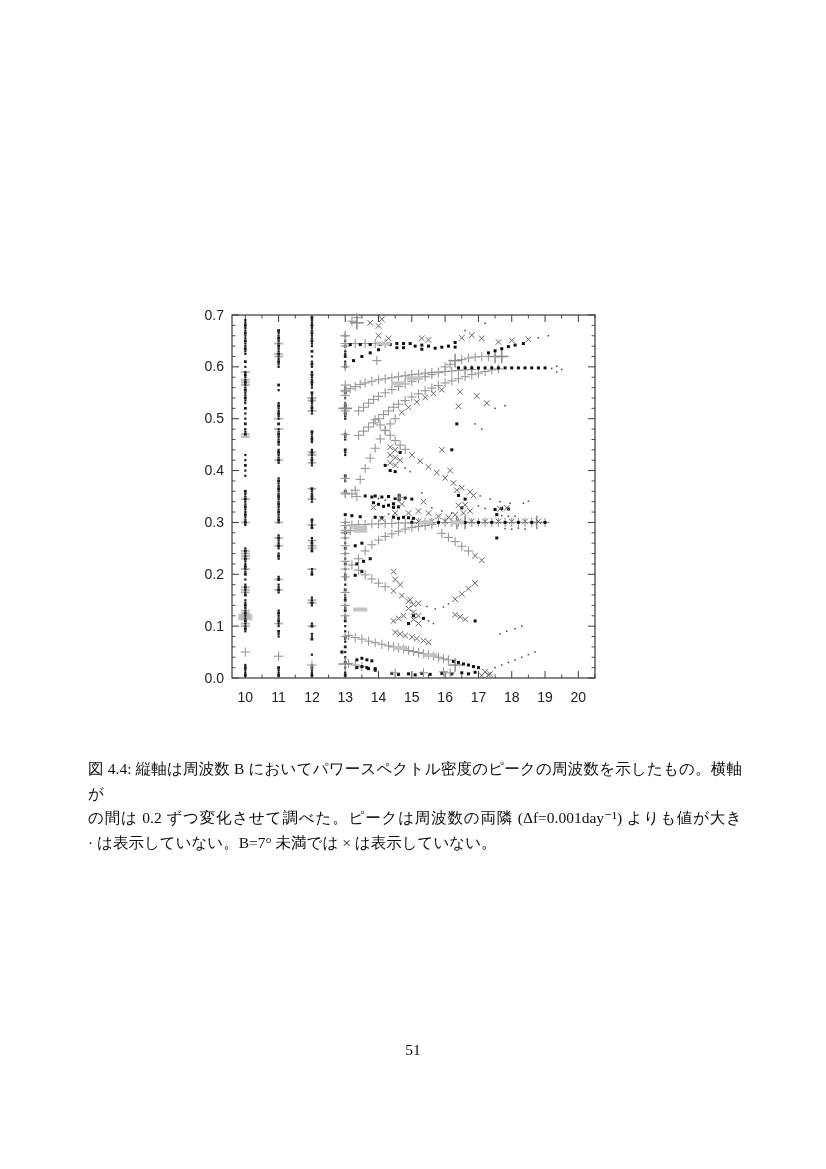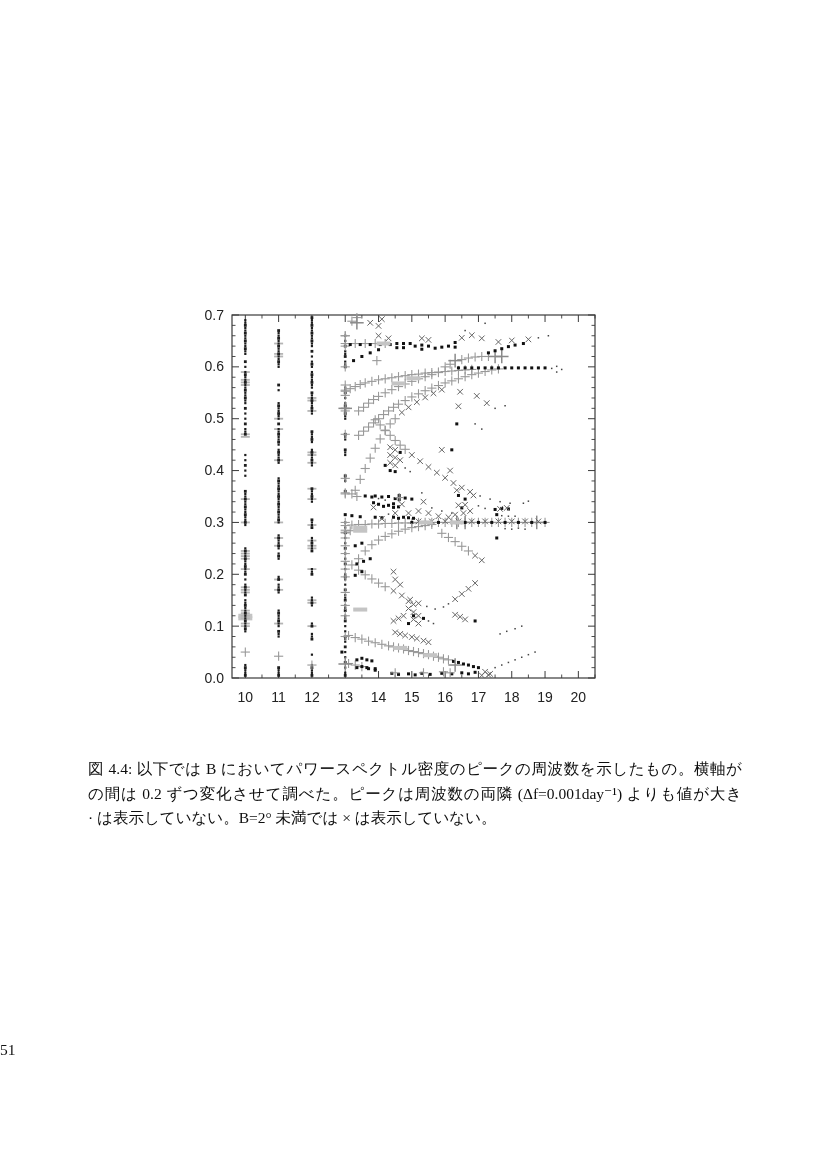--- a/index.html
+++ b/index.html
@@ -12,21 +12,21 @@
   .figure svg{display:block;}
   .tick-label{font-family:"Liberation Sans","DejaVu Sans",sans-serif;font-size:14px;fill:#222;}
   .caption{
     position:absolute;left:88px;top:757px;width:654px;
     font-size:15.5px;line-height:24.6px;color:#0d0d0d;
     font-family:"Liberation Serif","DejaVu Serif",serif;
   }
   .cap-line{white-space:nowrap;}
   .cap-line.just{text-align:justify;text-align-last:justify;white-space:normal;}
   .page-number{
-    position:absolute;left:0;right:0;top:1041px;text-align:left;
+    position:absolute;left:0;right:0;top:1041px;text-align:center;
     font-size:15.5px;color:#111;
     font-family:"Liberation Serif","DejaVu Serif",serif;
   }
 </style>
 </head>
 <body>
 
 <div class="page">
 
   <div class="figure">
@@ -1369,20 +1369,20 @@
         <line x1="168.42935779816514" y1="368.99857142857144" x2="182.02935779816517" y2="368.99857142857144" stroke="#8a8a8a" stroke-width="1.5"></line>
         <line x1="175.22935779816515" y1="362.1985714285714" x2="175.22935779816515" y2="375.79857142857145" stroke="#8a8a8a" stroke-width="1.5"></line>
         <line x1="168.42935779816514" y1="113.34285714285711" x2="182.02935779816517" y2="113.34285714285711" stroke="#8a8a8a" stroke-width="1.5"></line>
         <line x1="175.22935779816515" y1="106.54285714285712" x2="175.22935779816515" y2="120.14285714285711" stroke="#8a8a8a" stroke-width="1.5"></line>
         <line x1="180.0853211009174" y1="27.77857142857138" x2="193.68532110091743" y2="27.77857142857138" stroke="#8a8a8a" stroke-width="1.5"></line>
         <line x1="186.88532110091742" y1="20.978571428571378" x2="186.88532110091742" y2="34.57857142857138" stroke="#8a8a8a" stroke-width="1.5"></line>
       </svg>
   </div>
 
   <div class="caption">
-    <div class="cap-line just">図 4.4: 以下では B においてパワースペクトル密度のピークの周波数を示したもの。横軸が</div>
+    <div class="cap-line just">図 4.4: 縦軸は周波数 B においてパワースペクトル密度のピークの周波数を示したもの。横軸が</div>
     <div class="cap-line just">の間は 0.2 ずつ変化させて調べた。ピークは周波数の両隣 (Δf=0.001day⁻¹) よりも値が大き</div>
-    <div class="cap-line">· は表示していない。B=2° 未満では × は表示していない。</div>
+    <div class="cap-line">· は表示していない。B=7° 未満では × は表示していない。</div>
   </div>
 
   <div class="page-number">51</div>
 
 </div>
 
 </body></html>

